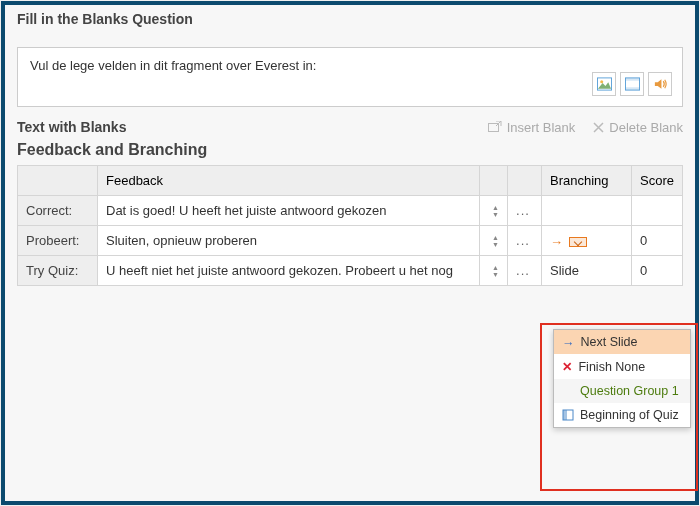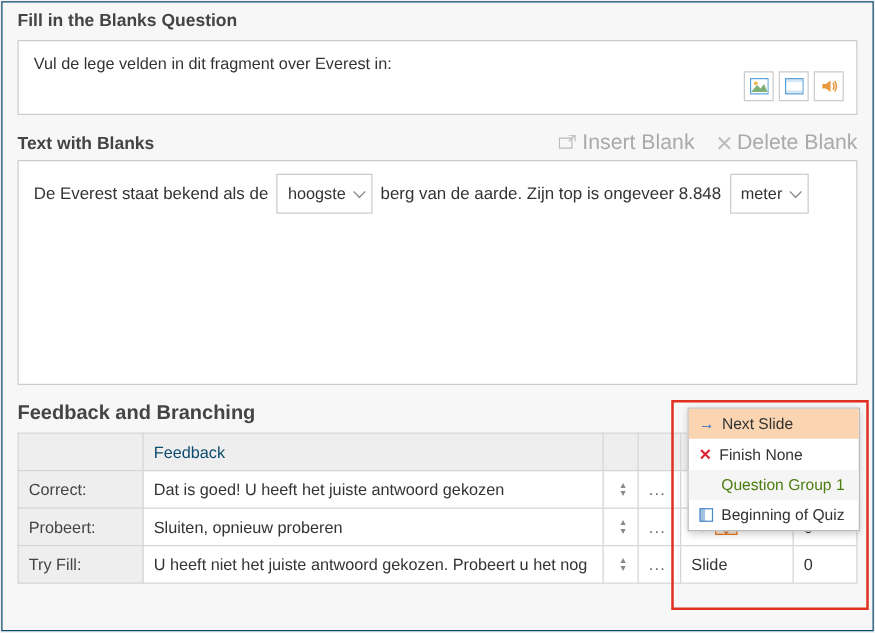--- a/index.html
+++ b/index.html
@@ -1,33 +1,33 @@
 <!DOCTYPE html>
 <html><head>
 <meta charset="utf-8">
 <style>
   * { box-sizing: border-box; font-family: "Segoe UI", Arial, sans-serif; }
   body { margin: 0; padding: 0; background: #f0f0f0; width: 700px; height: 506px; overflow: hidden; font-size: 13px; color: #333; }
-  .panel { border: 1px solid #0c4a6e; background: #f7f7f7; width: 698px; height: 504px; margin: 1px; position: relative; }
+  .panel { border: 4px solid #0c4a6e; background: #f7f7f7; width: 698px; height: 504px; margin: 1px; position: relative; }
   .section-header { display: flex; align-items: center; justify-content: space-between; padding: 6px 12px 4px 12px; font-weight: 600; font-size: 14px; color: #444; }
-  .question-box { margin: 4px 12px 12px 12px; border: 1px solid #ccc; background: #fff; padding: 10px 12px 16px 12px; position: relative; min-height: 60px; }
+  .question-box { margin: 16px 12px 12px 12px; border: 1px solid #ccc; background: #fff; padding: 10px 12px 16px 12px; position: relative; min-height: 60px; }
   .media-buttons { position: absolute; right: 10px; bottom: 10px; display: flex; gap: 4px; }
   .media-btn { width: 24px; height: 24px; border: 1px solid #ccc; background: #fff; display: flex; align-items: center; justify-content: center; cursor: pointer; }
   .twb-header { display: flex; align-items: center; justify-content: space-between; padding: 0 12px 4px 12px; gap: 16px; }
   .twb-title { font-weight: 600; font-size: 14px; color: #444; }
   .twb-actions { display: flex; gap: 18px; }
-  .twb-action { color: #aaa; font-size: 17px; display: flex; align-items: center; gap: 5px; cursor: default; }
+  .twb-action { color: #aaa; font-size: 13px; display: flex; align-items: center; gap: 5px; cursor: default; }
   .blanks-box { margin: 0 12px 12px 12px; border: 1px solid #ccc; background: #fff; padding: 10px 12px; height: 180px; font-size: 13.5px; line-height: 2; }
   .blank-select { display: inline-flex; align-items: center; border: 1px solid #ccc; padding: 2px 20px 2px 8px; margin: 0 3px; position: relative; background: #fff; font-size: 13px; cursor: pointer; min-width: 50px; }
   .blank-select::after { content: ""; position: absolute; right: 6px; top: 50%; width: 6px; height: 6px; border-right: 1px solid #888; border-bottom: 1px solid #888; transform: translateY(-70%) rotate(45deg); }
   .fb-header { font-weight: 600; font-size: 16px; color: #444; padding: 2px 12px 6px 12px; }
   .fb-table { border-top: 1px solid #d0d0d0; border-bottom: 1px solid #d0d0d0; width: calc(100% - 24px); margin: 0 12px; border-collapse: collapse; }
   .fb-table th, .fb-table td { border: 1px solid #d5d5d5; font-size: 13px; text-align: left; padding: 5px 8px; background: #fff; height: 30px; }
-  .fb-table th { background: #eee; font-weight: 400; color: #0c4a6e; }
-  .fb-table .row-label { background: #eee; width: 100px; color: #444; }
+  .fb-table th { background: #eee; font-weight: 400; color: #000000; }
+  .fb-table .row-label { background: #eee; width: 80px; color: #444; }
   .more-btn { width: 34px; text-align: center; cursor: pointer; color: #666; background: #fff; letter-spacing: 1px; }
   .stepper { display:inline-flex; flex-direction:column; margin-left:4px; line-height:0; vertical-align: middle; }
   .stepper span { font-size:7px; color:#888; cursor:pointer; line-height:7px; }
   .branch-col { width: 90px; }
   .score-col { width: 50px; }
   .branch-arrow { color: #e8791f; font-weight: bold; }
   .branch-drop { display:inline-flex; border:1px solid #e8791f; padding:1px 4px; background:#fbe8d8; cursor:pointer; margin-left:2px; align-items:center; }
   .branch-drop::after { content:""; width:5px; height:5px; border-right:1px solid #c86010; border-bottom:1px solid #c86010; transform: rotate(45deg); margin:0 1px; }
 
   .dropdown-popup { position: absolute; left: 548px; top: 324px; width: 138px; background: #fff; border: 1px solid #bbb; box-shadow: 0 2px 6px rgba(0,0,0,0.2); z-index: 20; }
@@ -85,30 +85,20 @@
         <span>Insert Blank</span>
       </span>
       <span class="twb-action">
         <svg width="11" height="11" viewBox="0 0 11 11">
             <path d="M1 1 L10 10 M10 1 L1 10" stroke="#bbb" stroke-width="1.5"></path>
           </svg>
         <span>Delete Blank</span>
       </span>
     </div>
   </div>
-  <div class="blanks-box">
-    <span>De Everest staat bekend als de</span>
-    <span class="blank-select">
-        <span>hoogste</span>
-      </span>
-    <span>berg van de aarde. Zijn top is ongeveer 8.848</span>
-    <span class="blank-select">
-        <span>meter</span>
-      </span>
-  </div>
 
   <div class="fb-header">Feedback and Branching</div>
   <table class="fb-table">
     <tbody>
         <tr>
       <th class="row-label"></th>
       <th>Feedback</th>
       <th style="width:20px"></th>
       <th style="width:34px"></th>
       <th class="branch-col">Branching</th>
@@ -133,21 +123,21 @@
               <span>▼</span>
             </span></td>
       <td class="more-btn">...</td>
       <td>
         <span class="branch-arrow">→</span>
         <span class="branch-drop"></span>
       </td>
       <td><span>0</span></td>
     </tr>
     <tr>
-      <td class="row-label">Try Fill:</td>
+      <td class="row-label">Try Quiz:</td>
       <td><span>U heeft niet het juiste antwoord gekozen. Probeert u het nog</span></td>
       <td><span class="stepper">
               <span>▲</span>
               <span>▼</span>
             </span></td>
       <td class="more-btn">...</td>
       <td><span>Slide</span></td>
       <td><span>0</span></td>
     </tr>
   </tbody>

